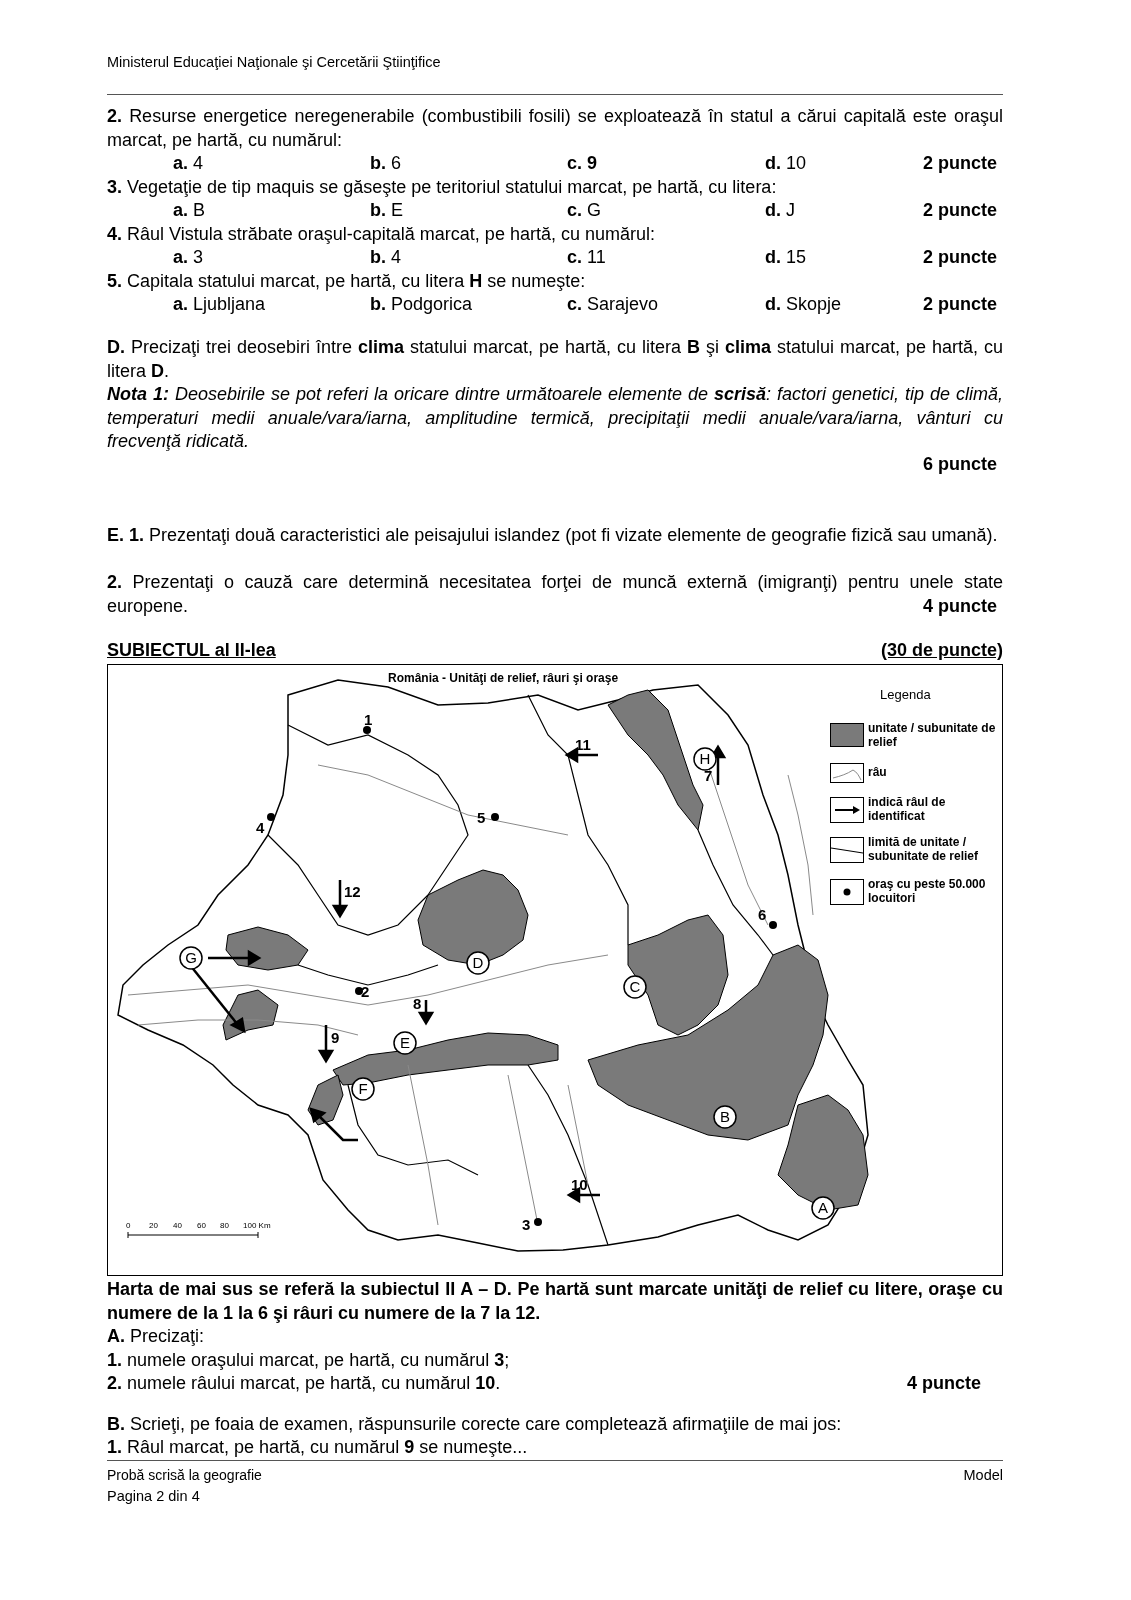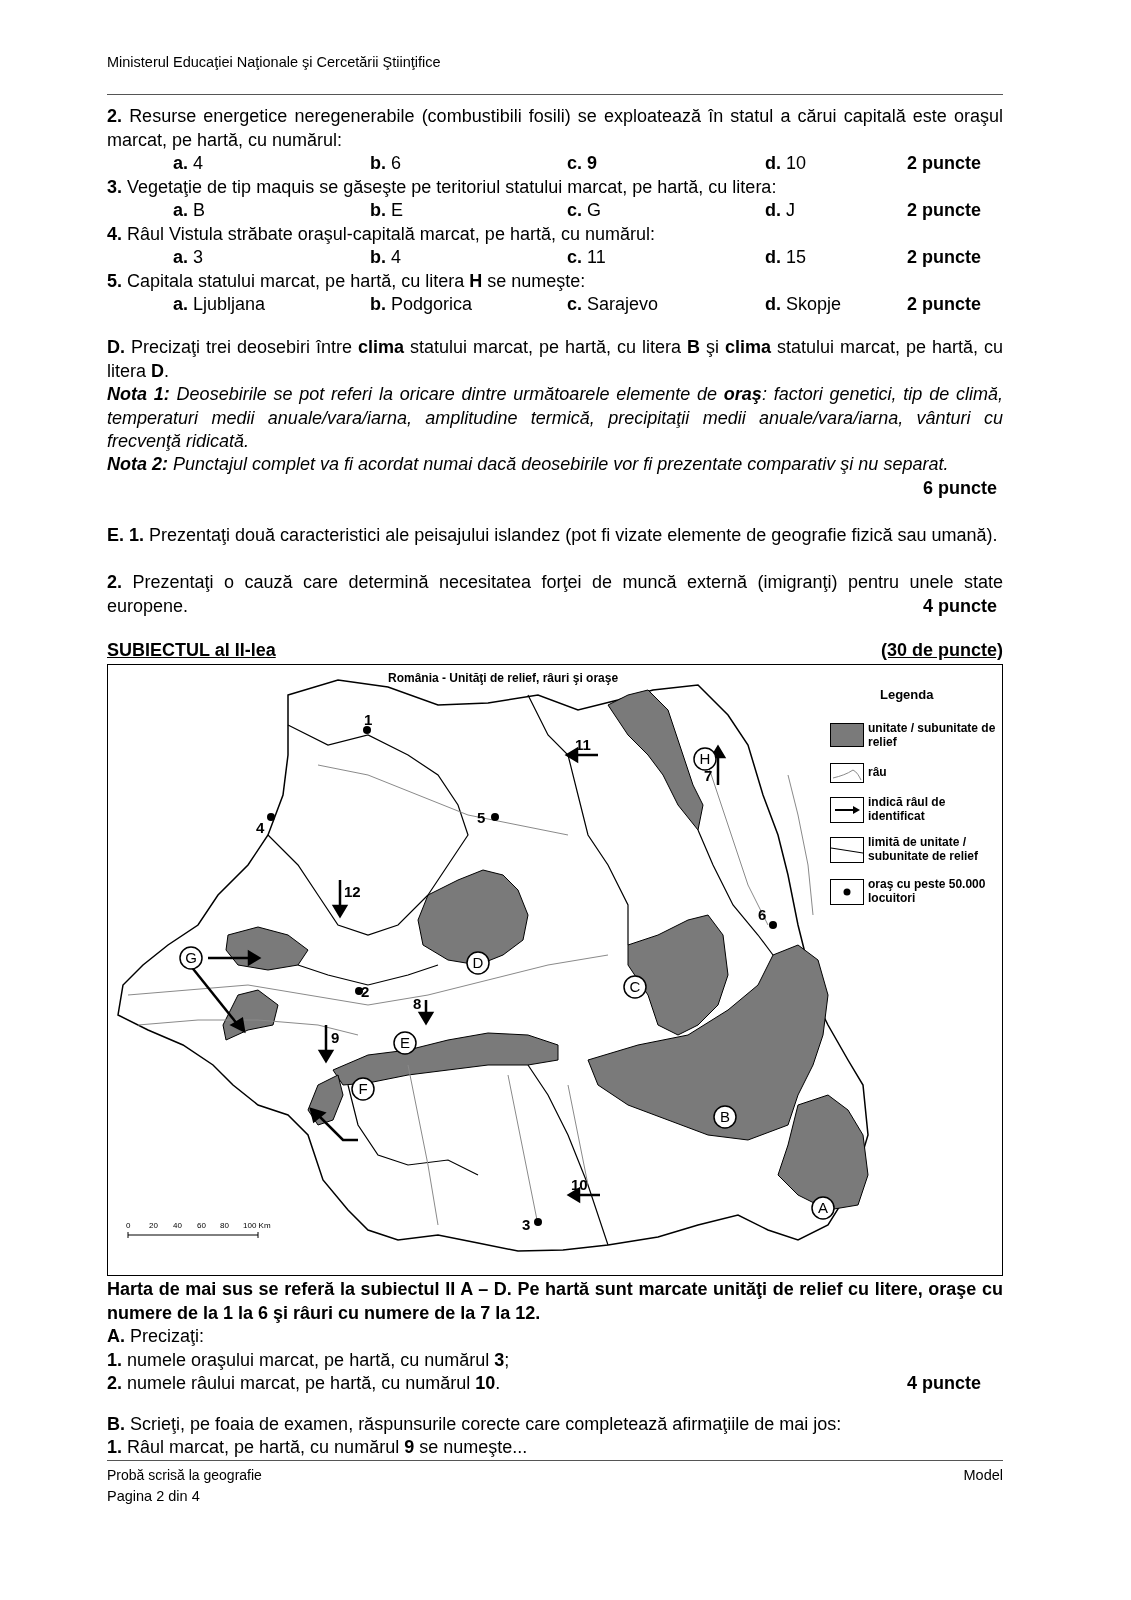--- a/index.html
+++ b/index.html
@@ -5,30 +5,30 @@
   html, body { margin: 0; padding: 0; background: #ffffff; }
   body { width: 1131px; height: 1600px; position: relative; font-family: "Liberation Sans", sans-serif; color: #000; overflow: hidden; }
   .page { position: absolute; left: 107px; top: 0; width: 896px; }
   .hdr { position: absolute; top: 53px; left: 0; width: 896px; font-size: 14.5px; line-height: 19px; }
   .hdr-rule { position: absolute; top: 94px; left: 0; width: 896px; height: 0; border-top: 1.5px solid #555; }
   .txt { position: absolute; left: 0; width: 896px; font-size: 18px; line-height: 23.5px; text-align: justify; }
   .b { font-weight: bold; }
   .i { font-style: italic; }
   .opt-row { position: absolute; left: 0; width: 896px; height: 24px; font-size: 18px; line-height: 23.5px; }
   .opt-row span.opt { position: absolute; top: 0; }
-  .pts { position: absolute; right: 22px; top: 0; font-weight: bold; text-align: right; }
+  .pts { position: absolute; right: 6px; top: 0; font-weight: bold; text-align: right; }
   .pts-inline { float: right; font-weight: bold; margin-right: 6px; }
   .subj { position: absolute; left: 0; top: 640px; width: 896px; height: 24px; font-size: 18px; font-weight: bold; border-bottom: 2px solid #000; }
   .subj .l { position: absolute; left: 0; top: 0; text-decoration: underline; }
   .subj .r { position: absolute; right: 0; top: 0; text-decoration: underline; }
   .mapbox { position: absolute; left: 0; top: 664px; width: 894px; height: 610px; border: 1px solid #000; background: #fff; overflow: hidden; }
   .mapbox svg { position: absolute; left: 0; top: 0; }
   .map-title { position: absolute; left: 280px; top: 6px; font-size: 12px; font-weight: bold; }
   .legend { position: absolute; left: 722px; top: 18px; width: 172px; font-size: 12px; font-weight: bold; }
-  .legend .ttl { position: absolute; left: 50px; top: 4px; font-weight: bold; font-size: 13px; }
+  .legend .ttl { position: absolute; left: 50px; top: 4px; font-weight: normal; font-size: 13px; }
   .legend .item { position: absolute; left: 0; width: 172px; }
   .legend .sw { position: absolute; left: 0; width: 32px; height: 22px; border: 1px solid #000; background: #fff; }
   .legend .lbl { position: absolute; left: 38px; top: -2px; width: 134px; line-height: 14px; }
   .footer-rule { position: absolute; top: 1460px; left: 0; width: 896px; border-top: 1.5px solid #555; }
   .footer-l { position: absolute; top: 1467px; left: 0; font-size: 14px; }
   .footer-r { position: absolute; top: 1467px; right: 0; font-size: 14.5px; }
   .footer-c { position: absolute; top: 1488px; left: 0; width: 896px; text-align: left; font-size: 14.5px; }
 </style>
 </head>
 <body>
@@ -85,24 +85,24 @@
     <span class="opt" style="left:263px;"><b>b.</b> <span>Podgorica</span></span>
     <span class="opt" style="left:460px;"><b>c.</b> <span>Sarajevo</span></span>
     <span class="opt" style="left:658px;"><b>d.</b> <span>Skopje</span></span>
     <span class="pts">2 puncte</span>
   </div>
 
   <div class="txt" style="top:336px;">
     <b>D.</b><span> Precizaţi trei deosebiri între </span><b>clima</b><span> statului marcat, pe hartă, cu litera </span><b>B</b><span> şi </span><b>clima</b><span> statului marcat, pe hartă, cu litera </span><b>D</b><span>.</span>
   </div>
   <div class="txt i" style="top:383px;">
-    <b>Nota 1:</b><span> Deosebirile se pot referi la oricare dintre următoarele elemente de </span><b>oraş</b><span>: factori genetici, tip de climă, temperaturi medii anuale/vara/iarna, amplitudine termică, precipitaţii medii anuale/vara/iarna, vânturi cu frecvenţă ridicată.</span>
+    <b>Nota 1:</b><span> Deosebirile se pot referi la oricare dintre următoarele elemente de </span><b>scrisă</b><span>: factori genetici, tip de climă, temperaturi medii anuale/vara/iarna, amplitudine termică, precipitaţii medii anuale/vara/iarna, vânturi cu frecvenţă ridicată.</span>
   </div>
   <div class="txt" style="top:453px;">
-    <span class="i"><b>Nota 2:</b><span> Punctajul complet va fi acordat numai dacă deosebirile vor fi prezentate comparativ şi nu separat.</span></span><span class="pts-inline">6 puncte</span>
+    <span class="pts-inline">6 puncte</span>
   </div>
 
   <div class="txt" style="top:524px;">
     <b>E. 1.</b><span> Prezentaţi două caracteristici ale peisajului islandez (pot fi vizate elemente de geografie fizică sau umană).</span>
   </div>
   <div class="txt" style="top:571px;">
     <b>2.</b><span> Prezentaţi o cauză care determină necesitatea forţei de muncă externă (imigranţi) pentru unele state europene.</span><span class="pts-inline">4 puncte</span>
   </div>
 
   <div class="subj">

